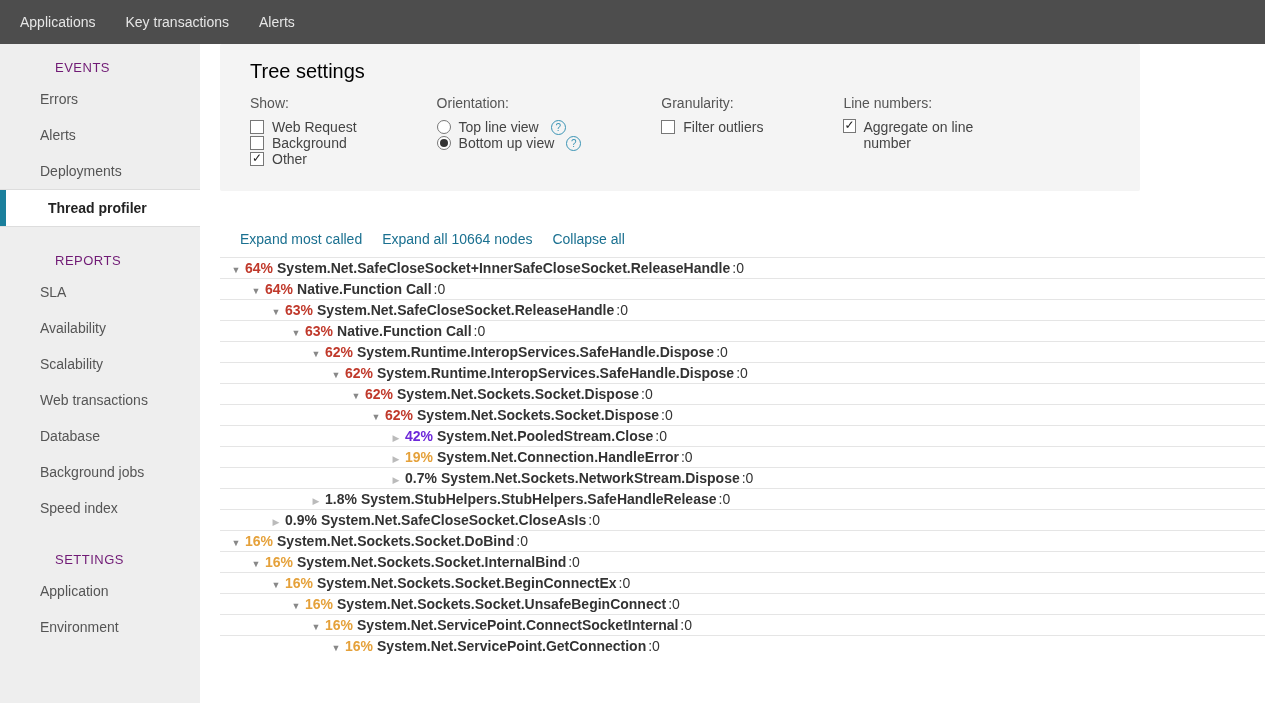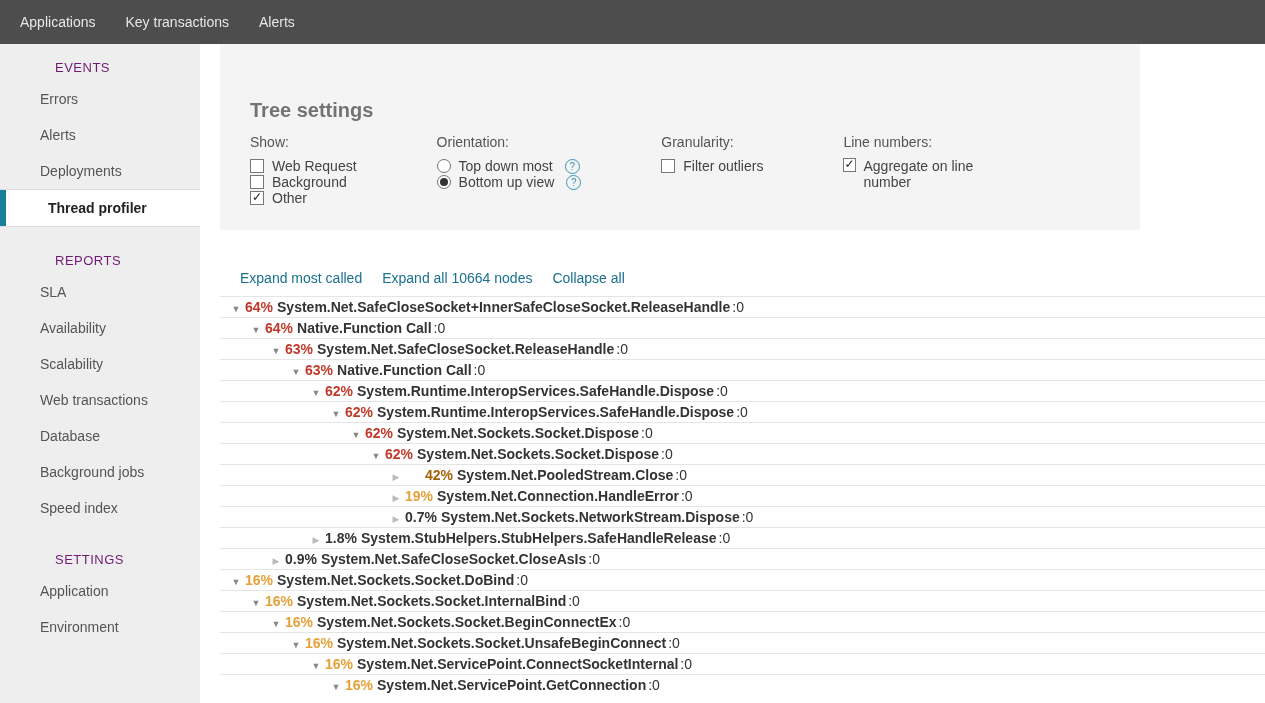--- a/index.html
+++ b/index.html
@@ -9,21 +9,21 @@
 .top-nav .nav-item { color: #e6e6e6; cursor: pointer; }
 .main { display: flex; flex: 1; overflow: hidden; }
 .sidebar { width: 200px; background: #eeeeee; padding-top: 10px; overflow-y: auto; flex-shrink: 0; }
 .sb-header { color: #701a75; font-weight: 400; font-size: 13px; letter-spacing: 0.5px; padding: 6px 20px 6px 24px; margin-left: 31px; }
 .sb-item { color: #555; padding: 10px 20px 10px 40px; cursor: pointer; font-size: 14px; }
 .sb-item.active { background: #fff; color: #222; font-weight: 700; position: relative; border-bottom: 1px solid #ddd; border-top: 1px solid #ddd; padding-left: 48px; }
 .sb-item.active::before { content: ""; position: absolute; left: 0; top: 0; bottom: 0; width: 6px; background: #1a7f9c; }
 .sb-section { margin-bottom: 20px; }
 .content { flex: 1; overflow: auto; padding: 0 0 30px 20px; }
 .tree-settings { background: #f4f4f4; padding: 16px 30px 24px 30px; margin: 0 20px 0 0; border-radius: 2px; max-width: 920px; }
-.tree-settings h2 { font-size: 20px; font-weight: 700; color: #737373; margin-bottom: 12px; margin-top: 39px; }
+.tree-settings h2 { font-size: 20px; font-weight: 400; color: #000000; margin-bottom: 12px; }
 .settings-row { display: flex; gap: 80px; }
 .setting-col { display: flex; flex-direction: column; gap: 6px; }
 .setting-label { color: #555; margin-bottom: 2px; }
 .cb-row, .rd-row { display: flex; align-items: center; gap: 8px; color: #444; }
 .cb-box { width: 14px; height: 14px; border: 1px solid #777; display: inline-flex; align-items: center; justify-content: center; background: #fff; cursor: pointer; }
 .cb-box.checked::after { content: "✓"; font-size: 12px; line-height: 1; color: #222; position: relative; top:-1px; }
 .rd-box { width: 14px; height: 14px; border: 1px solid #777; border-radius: 50%; display: inline-flex; align-items: center; justify-content: center; background: #fff; cursor: pointer; }
 .rd-box.checked::after { content: ""; width: 8px; height: 8px; background: #333; border-radius: 50%; }
 .help-icon { width: 15px; height: 15px; border: 1px solid #3a94b5; color: #3a94b5; border-radius: 50%; display: inline-flex; align-items: center; justify-content: center; font-size: 10px; margin-left: 4px; cursor: default;}
 .refresh-btn { margin-top: 36px; background: #1a7090; color: #fff; border: none; padding: 10px 16px; font-size: 13px; cursor: pointer; border-radius: 2px;}
@@ -95,21 +95,21 @@
                   <span>Other</span>
                 </div>
               </div>
           </div>
 
           <div class="setting-col">
             <div class="setting-label">Orientation:</div>
             <div id="orientation-options">
                 <div class="rd-row">
                   <span class="rd-box"></span>
-                  <span>Top down most</span>
+                  <span>Top line view</span>
                   <span class="help-icon">?</span>
                 </div>
                 <div class="rd-row">
                   <span class="rd-box checked"></span>
                   <span>Bottom up view</span>
                   <span class="help-icon">?</span>
                 </div>
               </div>
           </div>
 
@@ -182,21 +182,21 @@
             <span class="suffix"> :0</span>
           </div>
           <div class="tree-row" style="padding-left: 150px;">
             <span class="tw open"></span>
             <span class="pct" style="color: rgb(192, 57, 43);">62%</span>
             <span class="name">System.Net.Sockets.Socket.Dispose</span>
             <span class="suffix"> :0</span>
           </div>
           <div class="tree-row" style="padding-left: 170px;">
             <span class="tw closed"></span>
-            <span class="pct" style="color: #a16207; margin-left: 20px;">42%</span>
+            <span class="pct" style="color: #6d28d9;">42%</span>
             <span class="name">System.Net.PooledStream.Close</span>
             <span class="suffix"> :0</span>
           </div>
           <div class="tree-row" style="padding-left: 170px;">
             <span class="tw closed"></span>
             <span class="pct" style="color: rgb(229, 161, 58);">19%</span>
             <span class="name">System.Net.Connection.HandleError</span>
             <span class="suffix"> :0</span>
           </div>
           <div class="tree-row" style="padding-left: 170px;">

